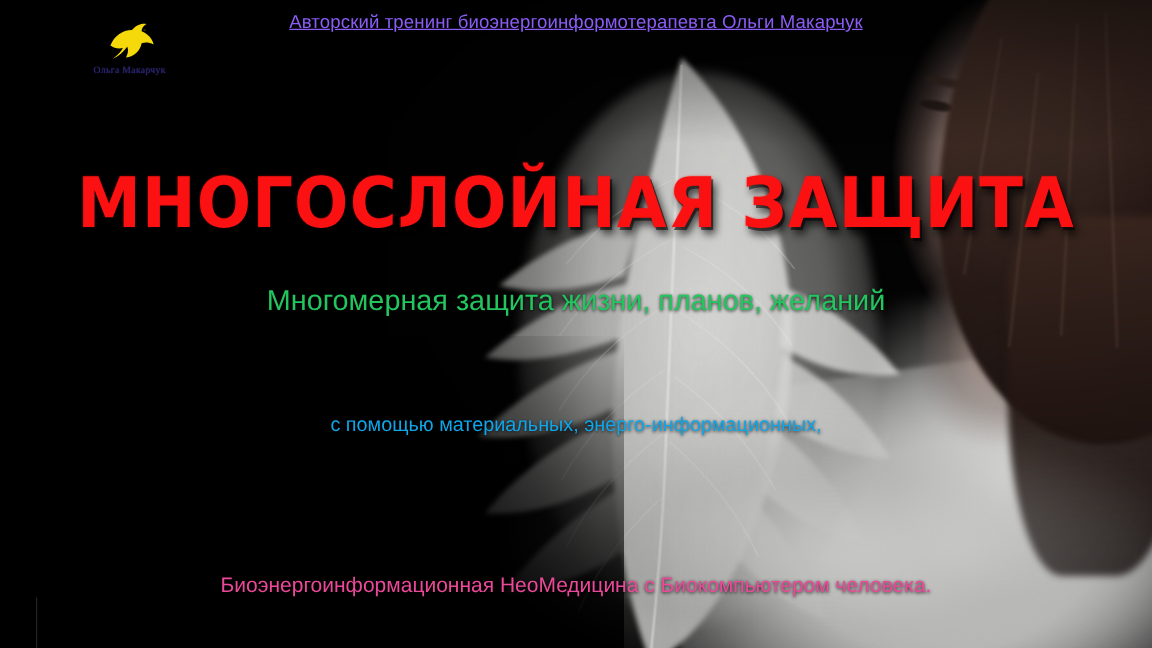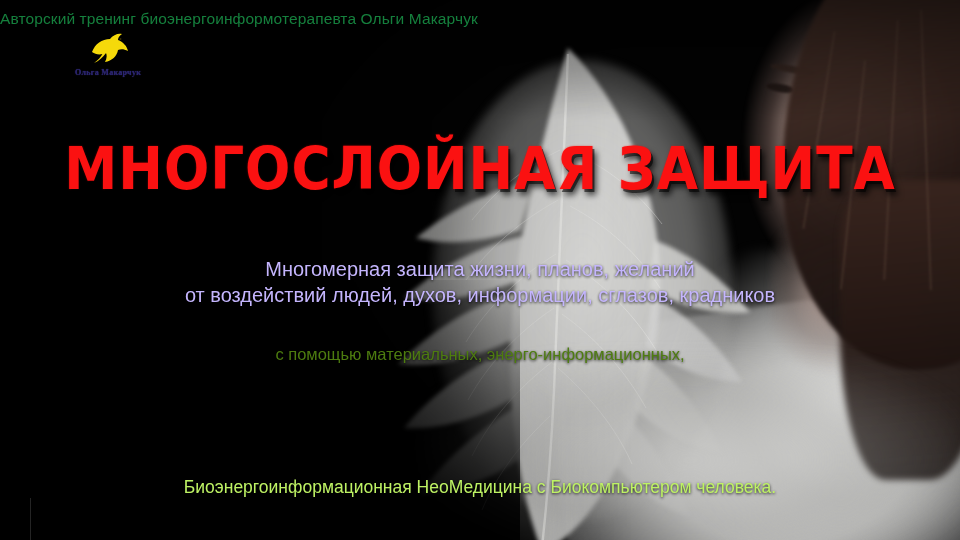--- a/index.html
+++ b/index.html
@@ -155,46 +155,46 @@
   }
   .edge-line {
     position: absolute; left: 30px; bottom: 0px;
     width: 1px; height: 42px;
     background: rgba(120,120,120,0.30);
   }
 
   
   .logo {
     position: absolute;
-    left: 56px; top: 32px;
+    left: 56px; top: 18px;
     width: 104px; height: 62px;
     text-align: center;
-    font-weight: bold;
   }
   .logo-bird { display: block; margin: 0 auto; }
   .logo-name {
     margin-top: 2px;
     font-family: "Liberation Serif", serif;
     font-size: 8px;
     letter-spacing: 0.3px;
     color: #2a2470;
     text-shadow: 0 0 1px rgba(70,60,160,0.8);
     white-space: nowrap;
   }
 
   
   .header-line {
     position: absolute;
     left: 0; top: 10px;
     width: 960px;
-    text-align: left;
+    text-align: center;
     font-size: 15.5px;
-    color: #15803d;
+    color: #8b5cf6;
     letter-spacing: 0.1px;
     text-shadow: 0 1px 2px rgba(0,0,0,0.9);
+    text-decoration: underline;
   }
 
   .main-title {
     position: absolute;
     left: 0; top: 138px;
     width: 960px;
     text-align: center;
     font-family: "DejaVu Sans", sans-serif;
     font-weight: bold;
     font-size: 58px;
@@ -205,51 +205,51 @@
        2px 3px 0 rgba(0,0,0,0.55),
        4px 6px 7px rgba(0,0,0,0.70),
        0 0 2px rgba(255,0,0,0.55);
     transform: scaleX(0.92);
     transform-origin: center;
     white-space: nowrap;
   }
 
   .subtitle {
     position: absolute;
-    left: 0; top: 256px;
-    width: 960px;
-    text-align: center;
-    font-size: 20px;
+    left: 0; top: 238px;
+    width: 960px;
+    text-align: center;
+    font-size: 24px;
     line-height: 26px;
-    color: #c4b5fd;
+    color: #22c55e;
     text-shadow: 0 1px 3px rgba(0,0,0,0.85);
   }
   .subtitle .l1 { display: block; }
   .subtitle .l2 { display: block; }
 
   .tertiary {
     position: absolute;
     left: 0; top: 343px;
     width: 960px;
     text-align: center;
     font-size: 16.5px;
     line-height: 23px;
-    color: #4d7c0f;
+    color: #0ea5e9;
     text-shadow: 0 1px 3px rgba(0,0,0,0.85);
   }
   .tertiary span { display: block; }
 
   .footer {
     position: absolute;
     left: 0; top: 474px;
     width: 960px;
     text-align: center;
     font-size: 17.5px;
     line-height: 26px;
-    color: #bef264;
+    color: #ec4899;
     text-shadow: 0 1px 3px rgba(0,0,0,0.9);
   }
   .footer span { display: block; }
 </style>
 </head>
 <body>
 
 <div id="slide">
 
   <div class="photo-layer">
@@ -349,21 +349,20 @@
     </svg>
     <div class="logo-name">Ольга Макарчук</div>
   </div>
 
   <div class="header-line">Авторский тренинг биоэнергоинформотерапевта Ольги Макарчук</div>
 
   <div class="main-title">МНОГОСЛОЙНАЯ ЗАЩИТА</div>
 
   <div class="subtitle">
     <span class="l1">Многомерная защита жизни, планов, желаний</span>
-    <span class="l2">от воздействий людей, духов, информации, сглазов, крадников</span>
   </div>
 
   <div class="tertiary">
     <span>с помощью материальных, энерго-информационных,</span>
   </div>
 
   <div class="footer">
     <span>Биоэнергоинформационная НеоМедицина с Биокомпьютером человека.</span>
   </div>
 

